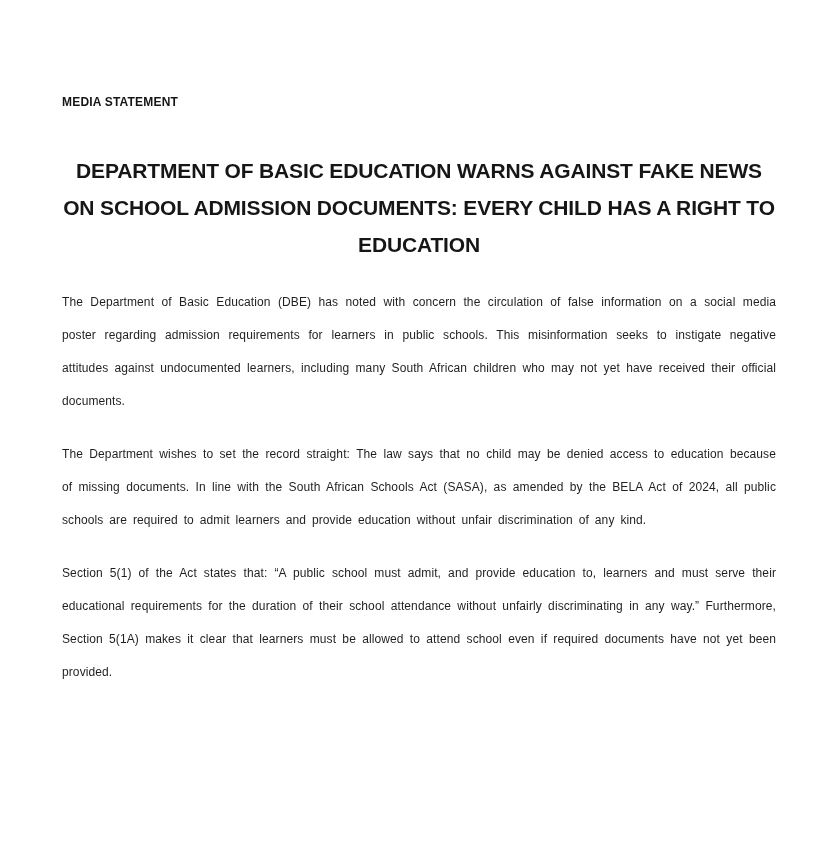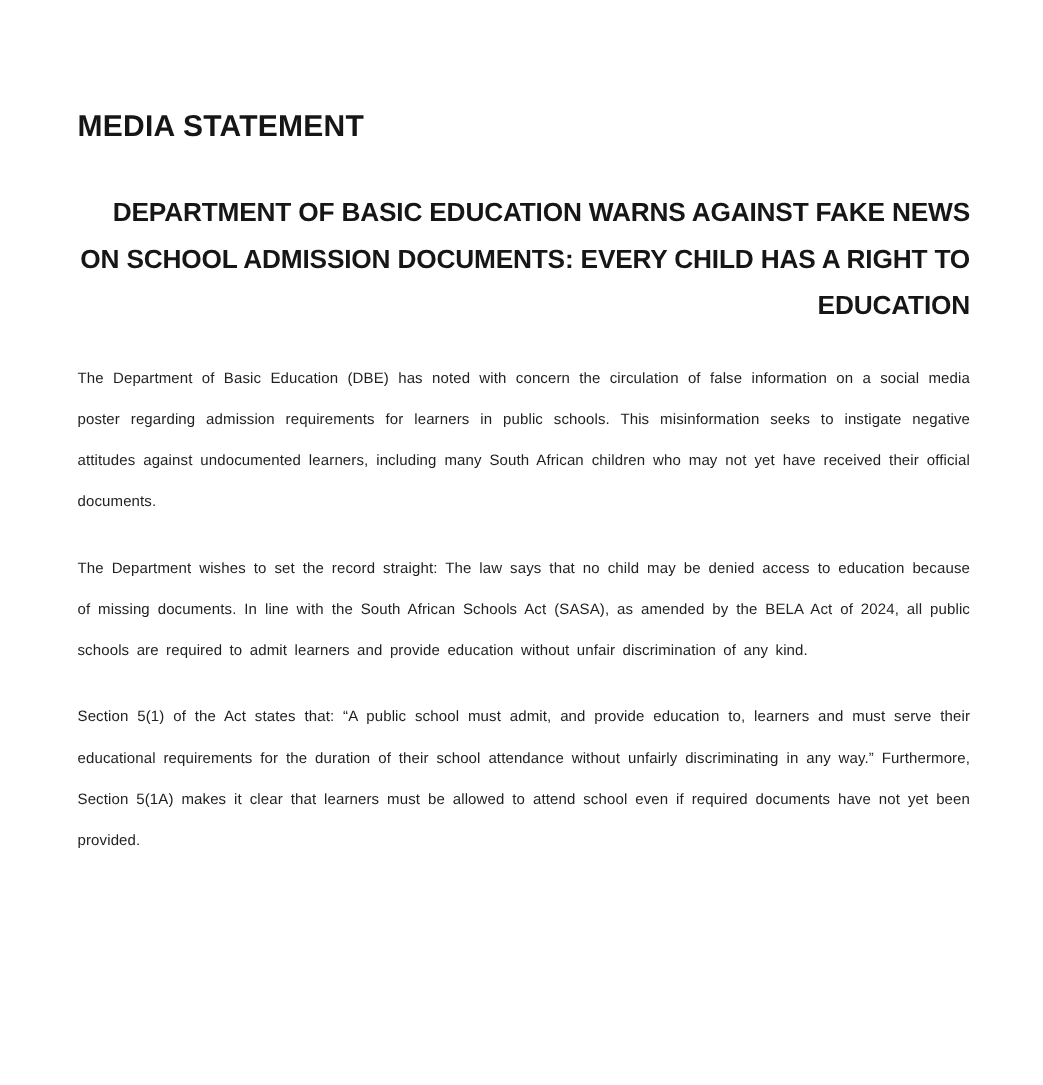--- a/index.html
+++ b/index.html
@@ -12,35 +12,35 @@
     width: 834px;
     height: 868px;
     box-sizing: border-box;
     background: #ffffff;
     padding: 91px 58px 0 62px;
     font-family: "Liberation Sans", "DejaVu Sans", sans-serif;
     color: #1f1f1f;
     overflow: hidden;
   }
   .kicker {
-    font-size: 24px;
+    font-size: 12px;
     font-weight: 700;
     line-height: 22px;
     letter-spacing: 0.2px;
     margin: 0 0 39px 0;
     color: #161616;
   }
   .doc-title {
     font-size: 21px;
     font-weight: 700;
     line-height: 37px;
     letter-spacing: -0.15px;
     margin: 0 0 23px 0;
     color: #161616;
-    text-align: right;
+    text-align: center;
   }
   .doc-paragraph {
     font-size: 12px;
     font-weight: 400;
     line-height: 33px;
     letter-spacing: 0.1px;
     word-spacing: 2.5px;
     text-align: justify;
     margin: 0 0 20px 0;
     color: #1f1f1f;

